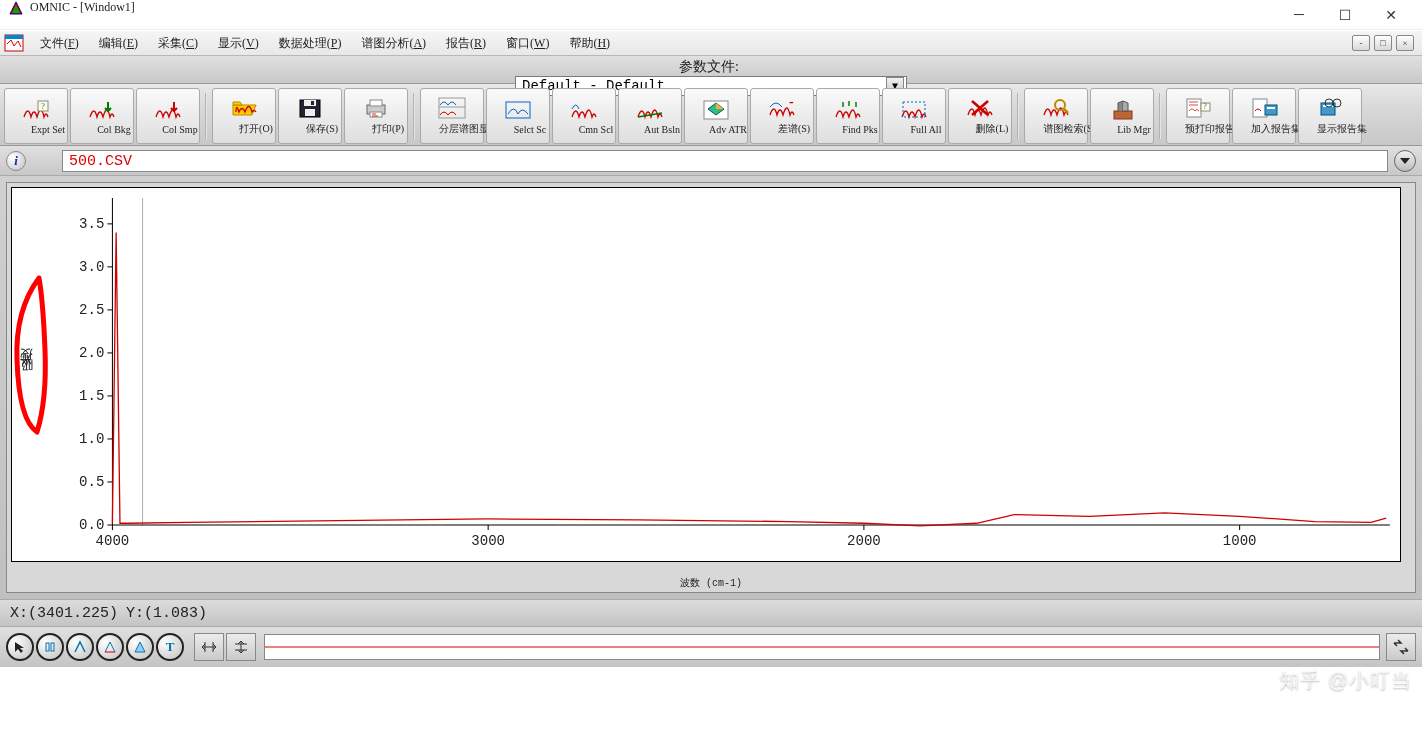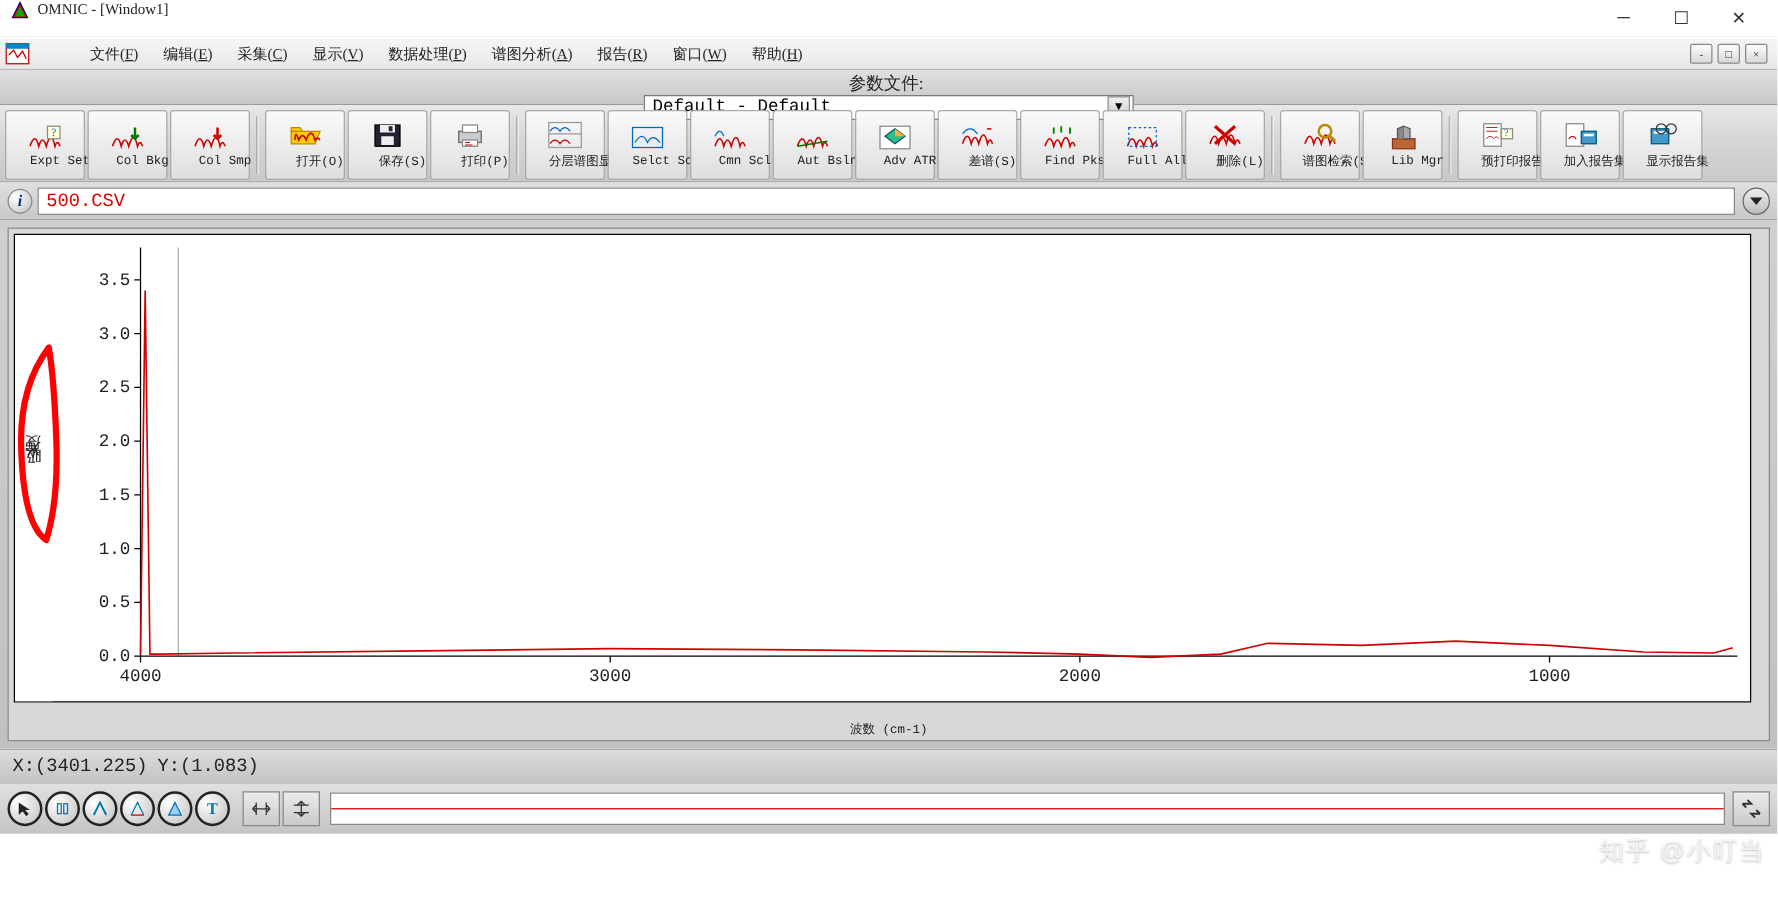--- a/index.html
+++ b/index.html
@@ -6,46 +6,46 @@
 body { font-family: "Segoe UI", SimSun, serif; font-size: 12px; background: #fff; width: 1422px; height: 732px; overflow: hidden; position: relative; }
 
 
 .titlebar { height: 30px; display: flex; padding: 0 8px; background: #fff; border-bottom: 1px solid #eee; }
 .titlebar .app-icon { width: 16px; height: 16px; margin-right: 6px; }
 .titlebar .title { flex: 1; font-size: 12px; color: #222; }
 .titlebar .win-controls { display: flex; }
 .titlebar .win-btn { width: 46px; height: 30px; display: flex; align-items: center; justify-content: center; color: #333; font-size: 14px; }
 
 
-.menubar { height: 26px; display: flex; align-items: center; padding: 0 4px; background: linear-gradient(#f5f5f5,#e8e8e8); border-top:1px solid #fff; border-bottom:1px solid #b8b8b8; font-family: SimSun, serif; font-size: 12px; gap: 32px; }
+.menubar { height: 26px; display: flex; align-items: center; padding: 0 4px; background: linear-gradient(#f5f5f5,#e8e8e8); border-top:1px solid #fff; border-bottom:1px solid #b8b8b8; font-family: SimSun, serif; font-size: 12px; }
 .menubar .menu-icon { width: 20px; height: 18px; margin-right: 6px; }
 .menubar .menu-item { padding: 4px 10px; color: #222; }
 .menubar .u { text-decoration: underline; }
 .menubar .mdi-right { margin-left:auto; display:flex; gap:4px; padding-right:4px;}
 .menubar .mdi-btn { width:18px; height:16px; border:1px solid #888; background:linear-gradient(#fff,#d8d8d8); font-size:9px; display:flex;align-items:center;justify-content:center; color:#333; border-radius:2px;}
 
 
 .param-row { height: 28px; display: flex; align-items: center; padding: 2px 6px; background: linear-gradient(#e0e0e0,#c8c8c8); border-bottom:1px solid #999;flex-direction:column; }
 .param-row .label { font-family: SimSun, serif; font-size: 14px; color:#222; margin-right:4px; }
 .param-row .combo { width: 392px; height: 22px; border:1px solid #7a7a7a; background:#fff; display:flex; align-items:center; padding:0 2px 0 6px; font-family:"Courier New",monospace; font-size:14px; }
 .param-row .combo .combo-text { flex:1; }
 .param-row .combo .combo-btn { width:18px; height:18px; background:linear-gradient(#f0f0f0,#c8c8c8); border:1px solid #888; display:flex; align-items:center; justify-content:center; font-size:10px; }
 
 
 .toolbar { height: 62px; display:flex; align-items:flex-start; background: linear-gradient(#e8e8e8 0%,#d8d8d8 40%,#c8c8c8 100%); padding:4px 4px; gap:2px; border-bottom:1px solid #999; overflow:hidden;}
 .toolbar .tb-btn { width:64px; height:56px; border:1px solid #aaa; border-radius:3px; background:linear-gradient(#fafafa,#dedede); display:flex; flex-direction:column; align-items:center; justify-content:center; padding:2px 1px; }
 .toolbar .tb-btn .ico { width:28px; height:24px; margin-bottom:2px; display:flex; align-items:center; justify-content:center; }
-.toolbar .tb-btn .lab { font-family:Liberation Mono, monospace; font-size:10px; color:#222; white-space:nowrap;padding-left:24px; }
+.toolbar .tb-btn .lab { font-family:Liberation Serif, serif; font-size:10px; color:#222; white-space:nowrap;padding-left:24px; }
 .toolbar .sep { width:8px; height:56px; display:flex; align-items:center; justify-content:center; }
 .toolbar .sep::before { content:""; width:2px; height:46px; background: linear-gradient(90deg,#999,#fff); }
 
 
 .spec-title-row { height:30px; padding:2px 6px; display:flex; align-items:center; background: linear-gradient(#e0e0e0,#c8c8c8); border-bottom:1px solid #aaa;}
 .spec-title-row .info-icon { width:20px; height:20px; border:1px solid #888; border-radius:50%; background:radial-gradient(circle at 30% 30%,#fff,#c0c0c0); display:flex;align-items:center;justify-content:center; font-weight:bold; font-style:italic; color:#003399; margin-right:4px; font-family:serif; font-size:13px;}
-.spec-title-row .spec-title { flex:1; height:22px; border:1px solid #888; background:#fff; padding:2px 6px; font-family:"Courier New",monospace; font-size:15px; color:#d00; }
+.spec-title-row .spec-title { flex:1; height:22px; border:1px solid #888; background:#fff; padding:2px 6px; font-family:"Courier New",monospace; font-size:15px; color:#d00;margin-left:32px; }
 .spec-title-row .dd-btn { width:22px; height:22px; border:1px solid #666; border-radius:50%; background:linear-gradient(#f0f0f0,#bcbcbc); margin-left:6px; display:flex;align-items:center;justify-content:center; position:relative;}
 .spec-title-row .dd-btn::after { content:""; border-left:5px solid transparent; border-right:5px solid transparent; border-top:6px solid #222; }
 
 
 .chart-panel { position:relative; background:linear-gradient(#d0d0d0,#c0c0c0); padding:6px; height:423px; }
 .chart-frame { background:#d8d8d8; border:1px solid #888; width:100%; height:100%; padding:4px; position:relative;}
 .chart-inner { background:#fff; border:1px solid #000; width:calc(100% - 10px); height:calc(100% - 26px); position:relative; display:flex; }
 .ylabel-box { width:30px; display:flex; align-items:center; justify-content:center; background:#fff;}
 .ylabel { writing-mode: vertical-rl; transform: rotate(180deg); font-family: SimSun,serif; font-size:13px; color:#222; letter-spacing:4px;}
 .plot-area { flex:1; position:relative; }

